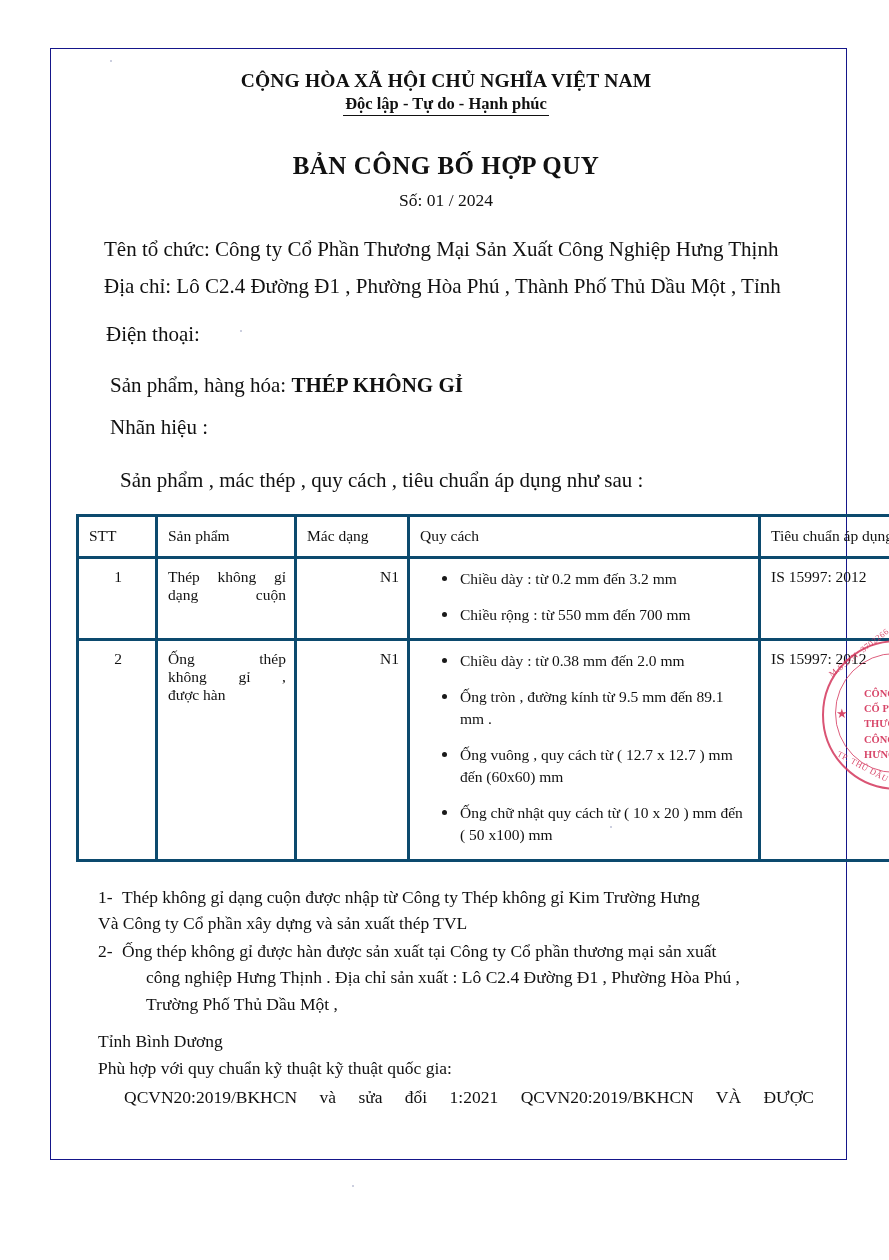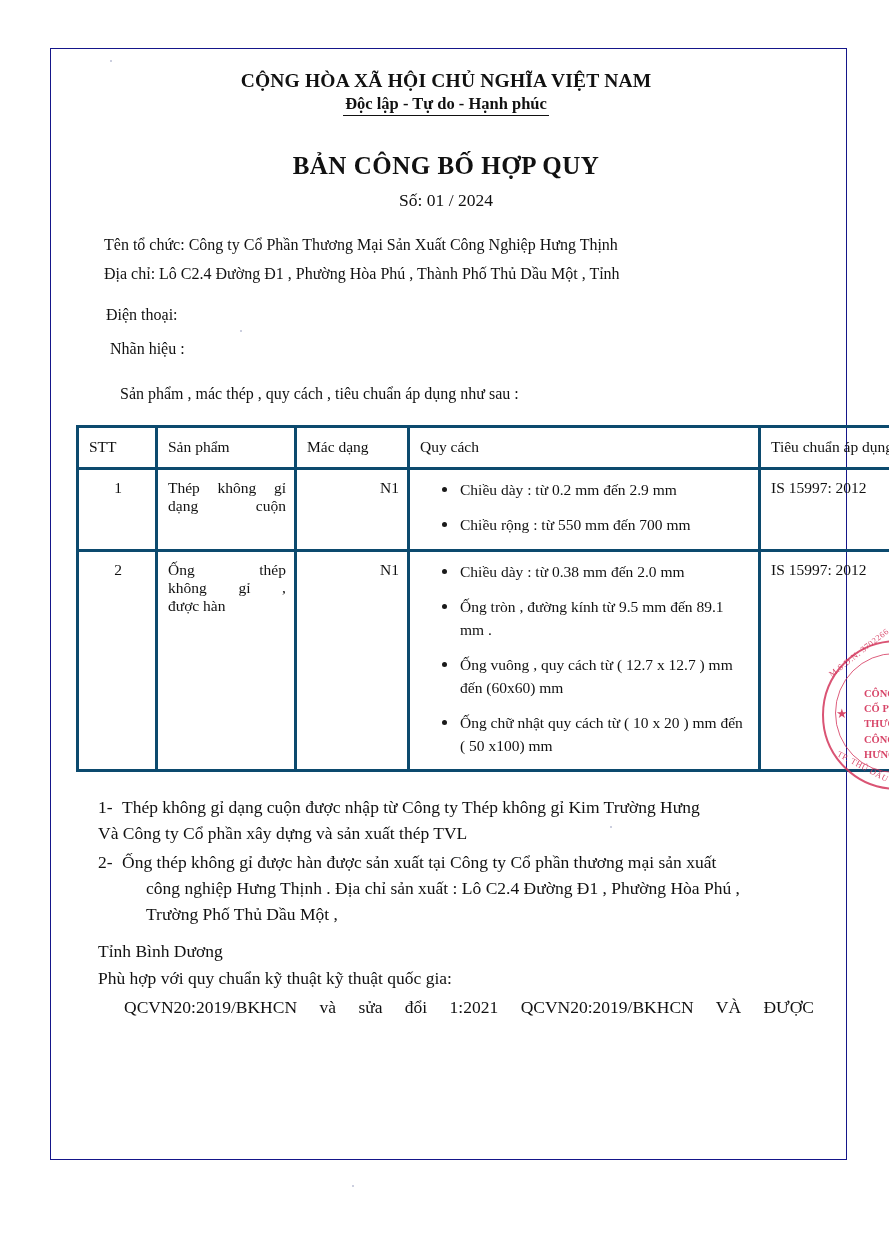--- a/index.html
+++ b/index.html
@@ -57,21 +57,21 @@
     font-size: 25px;
     margin: 36px 0 0 0;
     letter-spacing: 0.5px;
   }
   .doc-number {
     font-size: 17.5px;
     margin: 10px 0 0 0;
   }
 
   .para {
-    font-size: 16px;
+    font-size: 21px;
     line-height: 1.55;
     margin: 0;
   }
   .block-org { margin-top: 22px; padding-left: 28px; }
   .block-addr { margin-top: 4px; padding-left: 28px; }
   .block-phone { margin-top: 16px; padding-left: 30px; }
   .block-product { margin-top: 18px; padding-left: 34px; }
   .block-brand { margin-top: 10px; padding-left: 34px; }
   .block-intro { margin-top: 20px; padding-left: 44px; }
 
@@ -253,20 +253,23 @@
   <p class="para block-org">
     <span>Tên tổ chức: </span><span>Công ty Cổ Phần Thương Mại Sản Xuất Công Nghiệp Hưng Thịnh</span>
   </p>
 
   <p class="para block-addr">
     <span>Địa chỉ: </span><span>Lô C2.4 Đường Đ1 , Phường Hòa Phú , Thành Phố Thủ Dầu Một , Tỉnh</span>
   </p>
 
   <p class="para block-phone">Điện thoại:</p>
 
+  <p class="para block-product">
+    <span>Sản phẩm, hàng hóa: </span><span class="bold">THÉP KHÔNG GỈ</span>
+  </p>
 
   <p class="para block-brand">Nhãn hiệu :</p>
 
   <p class="para block-intro">Sản phẩm , mác thép , quy cách , tiêu chuẩn áp dụng như sau :</p>
 
   <table class="spec">
     <thead>
       <tr>
         <th class="col-stt">STT</th>
         <th class="col-sp">Sản phẩm</th>
@@ -275,21 +278,21 @@
         <th class="col-tc">Tiêu chuẩn áp dụng</th>
       </tr>
     </thead>
     <tbody>
       <tr>
         <td class="c-stt">1</td>
         <td class="just">Thép không gỉ dạng cuộn</td>
         <td class="c-mac">N1</td>
         <td>
           <ul class="qc">
-            <li>Chiều dày : từ 0.2 mm đến 2.9 mm</li>
+            <li>Chiều dày : từ 0.2 mm đến 3.2 mm</li>
             <li>Chiều rộng : từ 550 mm đến 700 mm</li>
           </ul>
         </td>
         <td>IS 15997: 2012</td>
       </tr>
       <tr>
         <td class="c-stt">2</td>
         <td>
           <div class="just">Ống thép</div>
           <div class="just">không gỉ ,</div>

